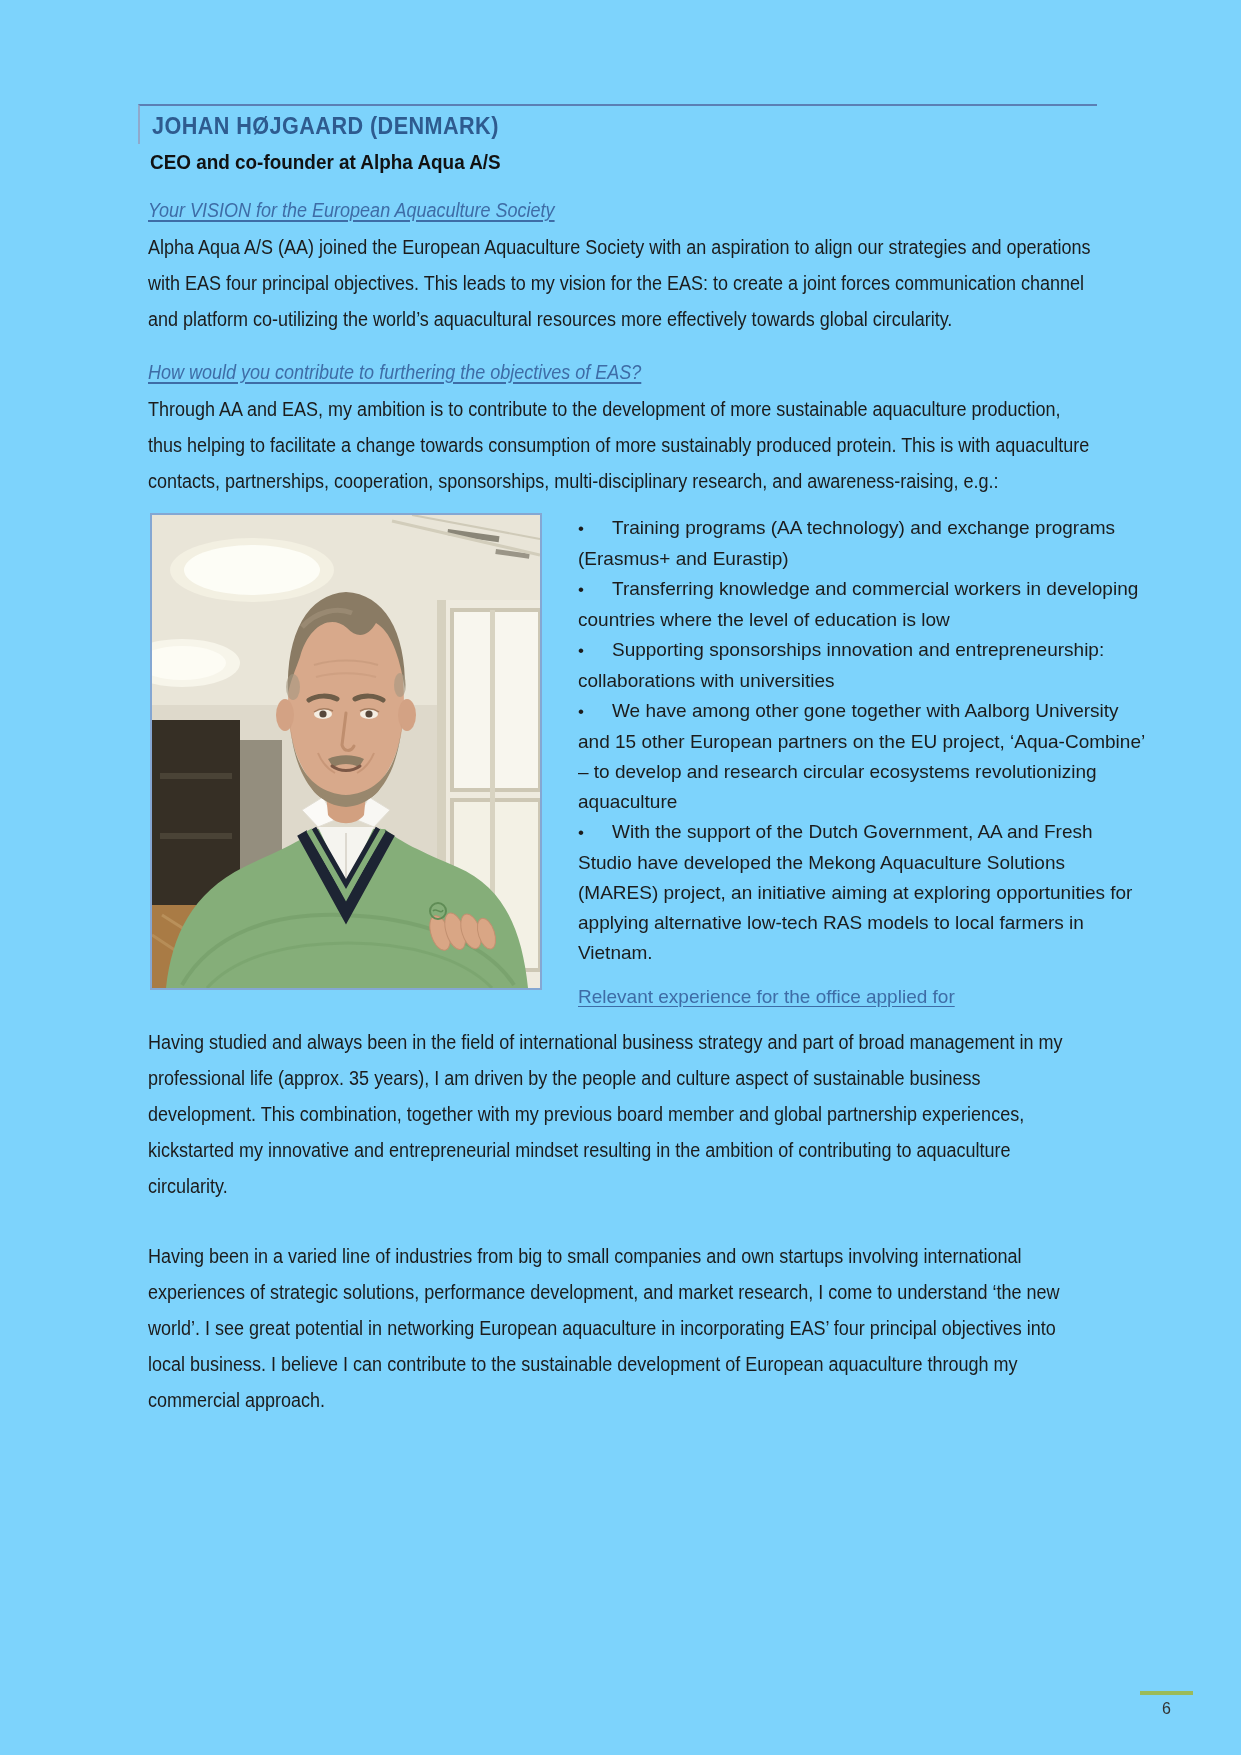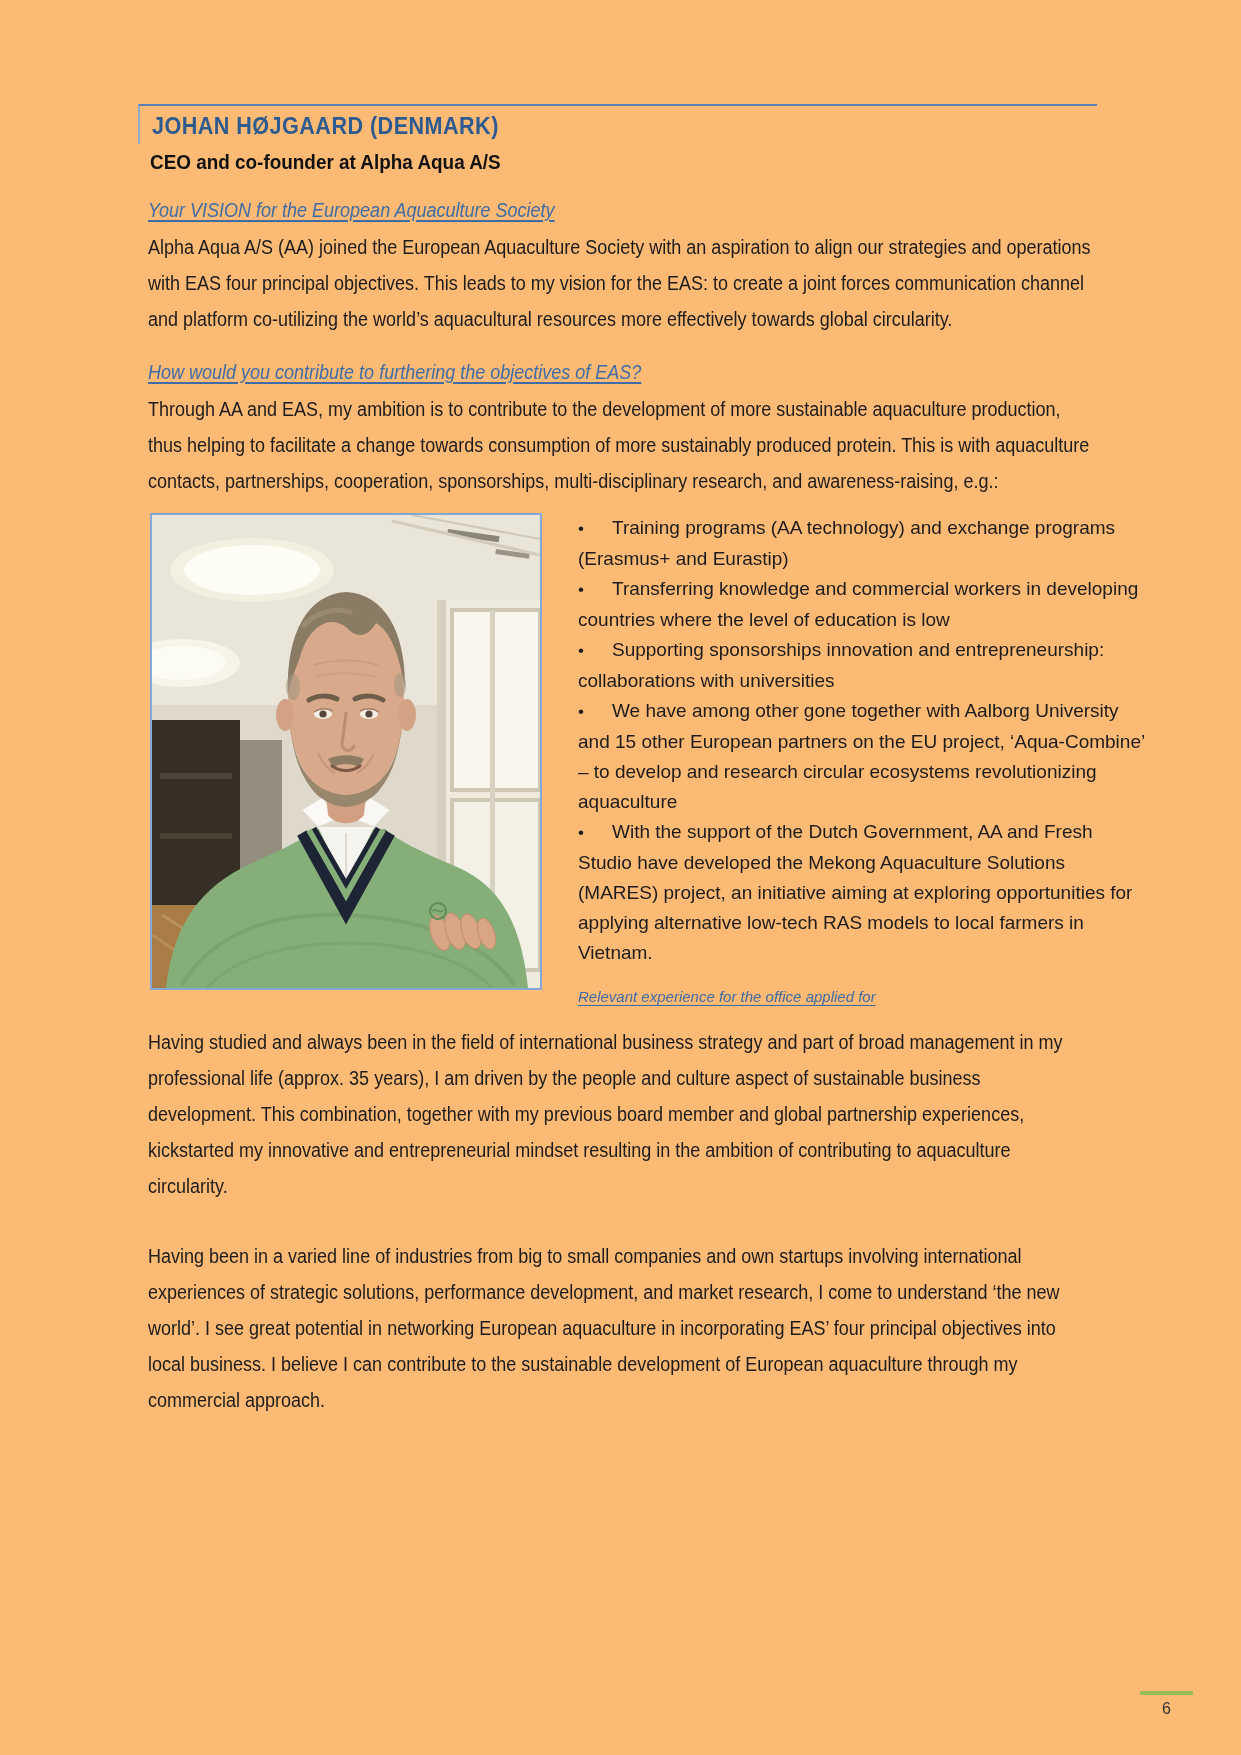--- a/index.html
+++ b/index.html
@@ -1,20 +1,20 @@
 <!DOCTYPE html>
 <html><head>
 <meta charset="utf-8">
 <style>
   html,body{margin:0;padding:0;}
   body{
     width:1241px;height:1755px;background:#ffffff;
     font-family:"Liberation Sans",sans-serif;color:#1a1a1a;
   }
-  .page{position:relative;width:1241px;height:1755px;overflow:hidden;background:#fdba74;}
+  .page{position:relative;width:1241px;height:1755px;overflow:hidden;background:#7dd3fc;}
 
   
   .title-box{
     margin:104px 0 0 138px;width:959px;box-sizing:border-box;
     border-top:2px solid #5b7fb4;border-left:2px solid #8fa9cc;
     padding:5px 0 3px 12px;
   }
   .title-box h1{
     margin:0;font-size:24px;line-height:30px;font-weight:bold;color:#2e5b8f;
     letter-spacing:.5px;transform:scaleX(.9);transform-origin:left top;white-space:nowrap;
@@ -40,22 +40,22 @@
   
   .media{margin:14px 0 0 150px;width:1000px;}
   .photo-frame{
     float:left;width:392px;height:477px;box-sizing:border-box;
     border:2px solid #84a7d3;background:#ded9cb;
   }
   .right-col{overflow:hidden;padding-left:36px;}
   .bullet{font-size:19px;line-height:30px;color:#1c1c1c;}
   .bullet .dot{display:inline-block;width:34px;font-size:17px;}
   .relevant-heading{
-    margin:16px 0 0 0;font-size:15px;line-height:26px;font-weight:normal;
-    font-style:italic;color:#3e6ca6;text-decoration:underline;text-underline-offset:3px;
+    margin:16px 0 0 0;font-size:19px;line-height:26px;font-weight:normal;
+    color:#3e6ca6;text-decoration:underline;text-underline-offset:3px;
   }
 
   p.exp{
     clear:left;margin:14px 0 0 148px;width:1049px;font-size:20px;line-height:36px;color:#1c1c1c;
     transform:scaleX(.9);transform-origin:left top;
   }
   p.exp.gap{margin-top:34px;}
 
   
   .footer-rule{position:absolute;top:1691px;right:48px;width:53px;height:4px;background:#9bbb59;}

